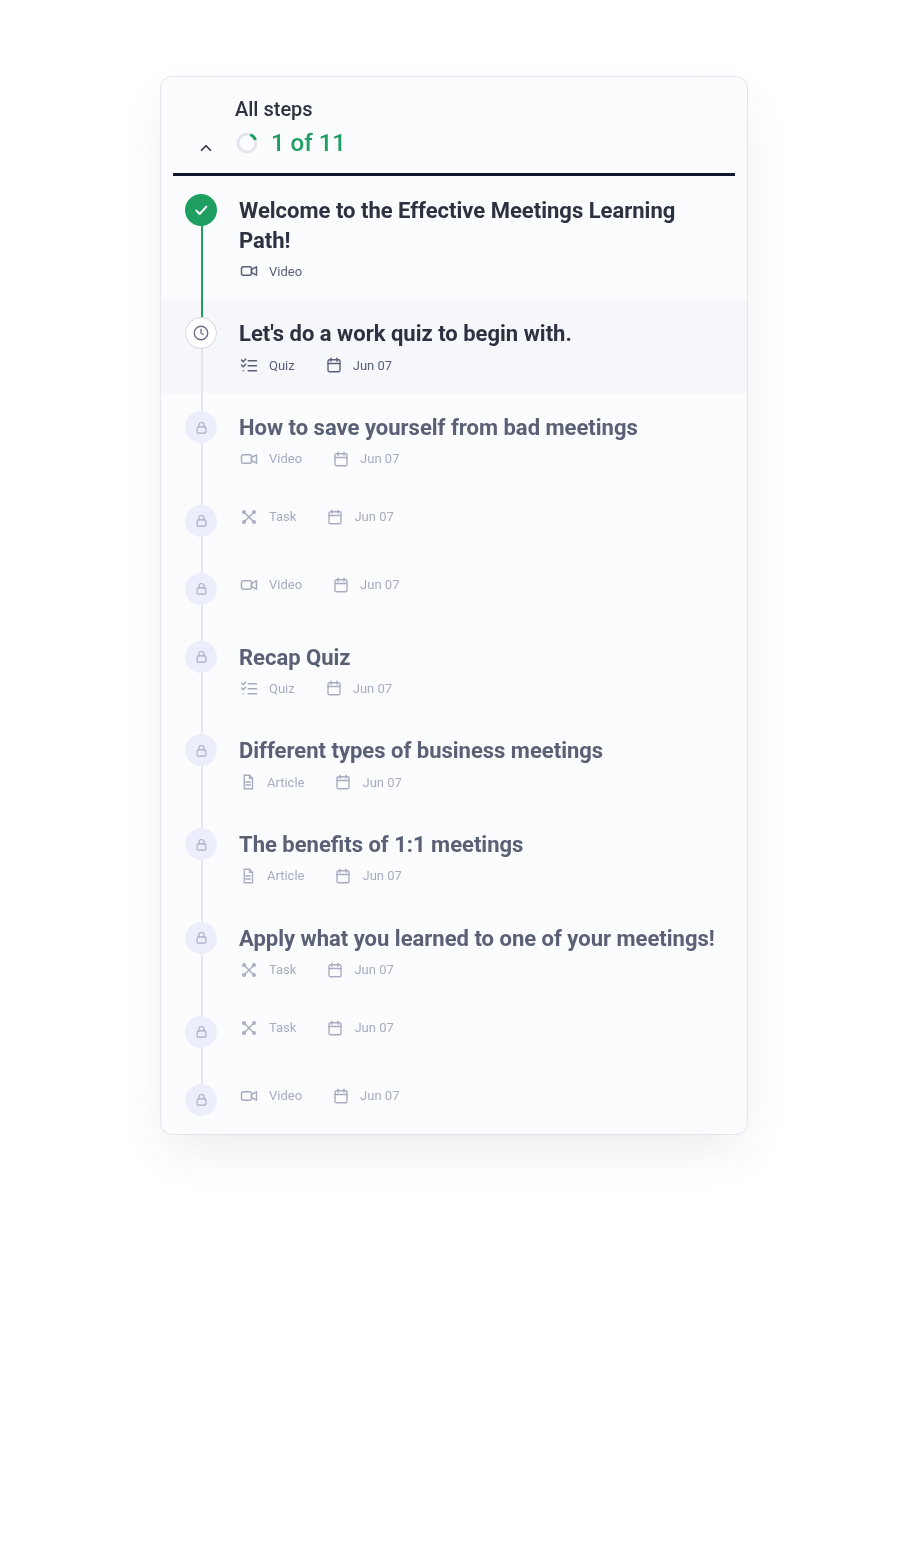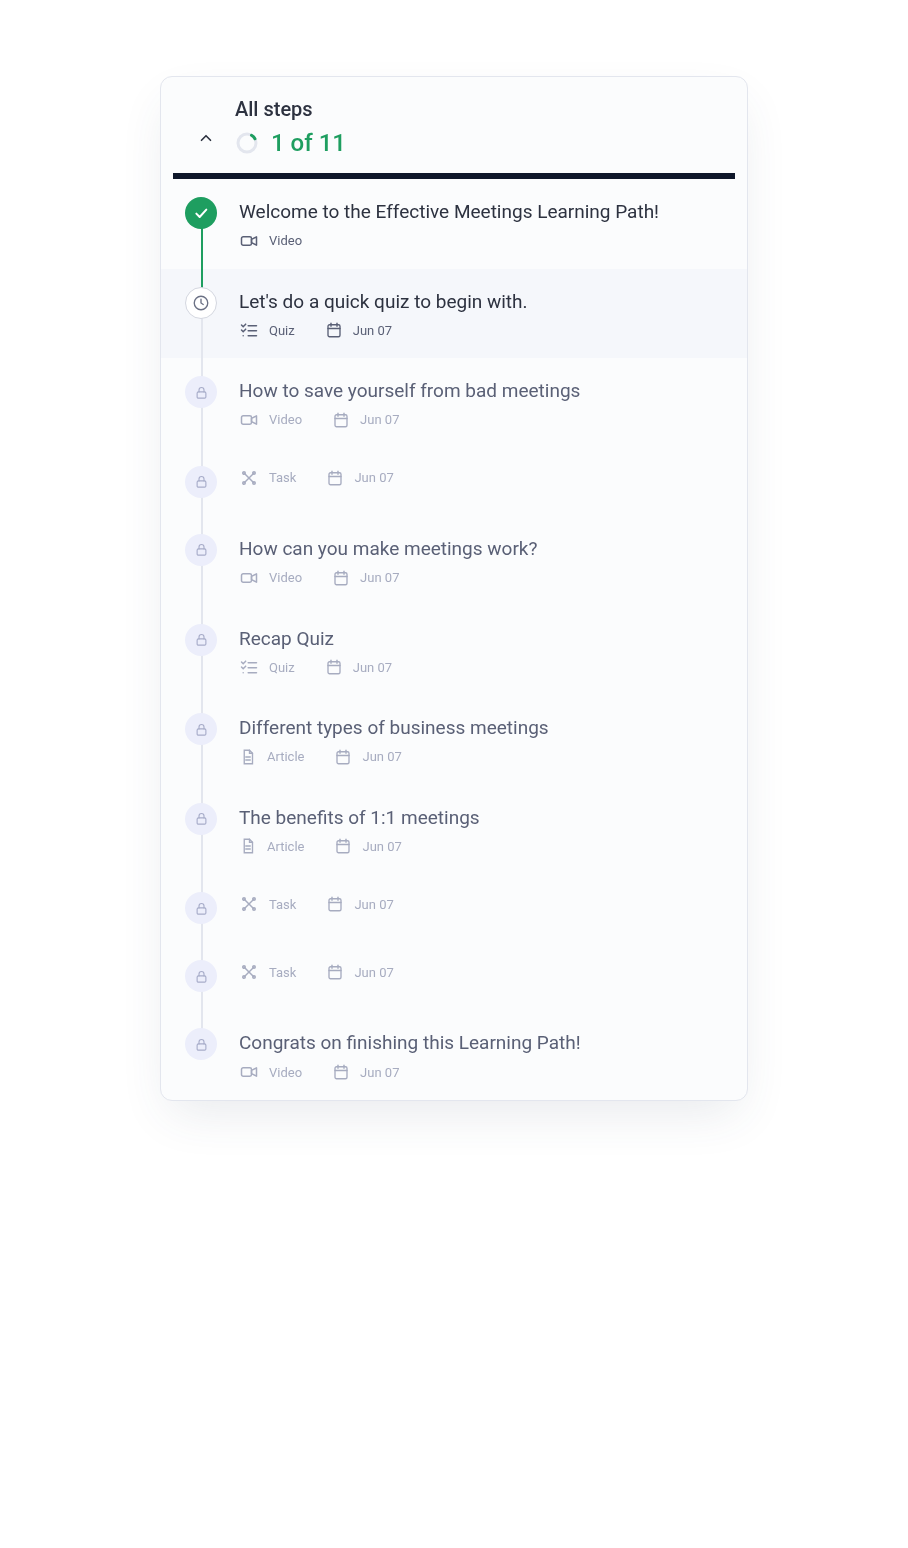--- a/index.html
+++ b/index.html
@@ -17,23 +17,23 @@
     width: 588px;
     background: #fbfcfd;
     border: 1px solid #e3e6ee;
     border-radius: 12px;
     box-shadow: 0 20px 50px -10px rgba(60,70,100,0.12);
     overflow: hidden;
   }
   .header {
     padding: 20px 24px 16px 24px;
     display: flex;
-    align-items: center;
+    align-items: flex-end;
     gap: 20px;
-    border-bottom: 6px solid #0f172a;
+    border-bottom: 3px solid #0f172a;
     margin: 0 12px;
   }
   .header .chev {
     margin-top: 22px;
   }
   .header-text {
     flex: 1;
   }
   .header-title {
     font-size: 20px;
@@ -107,22 +107,22 @@
     background: #fff;
     border: 1px solid #d4d7e0;
     color: #6b7185;
   }
   .node.locked {
     background: #eceefb;
     color: #a7acc9;
   }
   .step-body { flex:1; padding-top: 2px; }
   .step-title {
-    font-size: 19px;
-    font-weight: 400;
+    font-size: 22px;
+    font-weight: 700;
     color: #2d3240;
     margin-bottom: 6px;
     line-height: 1.35;
   }
   .step.locked .step-title { color: #5a6076; }
   .meta-row {
     display: flex;
     align-items: center;
     gap: 10px;
     color: #5a6076;
@@ -186,21 +186,21 @@
         <div class="line"></div>
         <div class="node progress">
           <span class="icon">
             <svg width="18" height="18" viewBox="0 0 24 24" fill="none" stroke="currentColor" stroke-width="1.8" stroke-linecap="round">
               <circle cx="12" cy="12" r="9"></circle>
               <polyline points="12 7 12 12 15 14"></polyline>
             </svg>
           </span>
         </div>
         <div class="step-body">
-          <div class="step-title">Let's do a quick quiz to begin with.</div>
+          <div class="step-title">Let's do a work quiz to begin with.</div>
           <div class="meta-row">
             <span class="icon">
               <svg width="20" height="20" viewBox="0 0 24 24" fill="none" stroke="currentColor" stroke-width="1.8" stroke-linecap="round">
                 <polyline points="3 6 5 8 8 5"></polyline>
                 <line x1="11" y1="7" x2="21" y2="7"></line>
                 <polyline points="3 12 5 14 8 11"></polyline>
                 <line x1="11" y1="13" x2="21" y2="13"></line>
                 <line x1="5" y1="19" x2="5" y2="19"></line>
                 <line x1="11" y1="19" x2="21" y2="19"></line>
               </svg>
@@ -292,21 +292,20 @@
         <div class="line"></div>
         <div class="node locked">
           <span class="icon">
             <svg width="15" height="15" viewBox="0 0 24 24" fill="none" stroke="currentColor" stroke-width="1.8" stroke-linecap="round">
               <rect x="5" y="11" width="14" height="10" rx="2"></rect>
               <path d="M8 11V8a4 4 0 0 1 8 0v3"></path>
             </svg>
           </span>
         </div>
         <div class="step-body">
-          <div class="step-title">How can you make meetings work?</div>
           <div class="meta-row">
             <span class="icon">
               <svg width="20" height="20" viewBox="0 0 24 24" fill="none" stroke="currentColor" stroke-width="1.8" stroke-linecap="round" stroke-linejoin="round">
                 <rect x="3" y="7" width="12" height="10" rx="2"></rect>
                 <polygon points="15 10 21 7 21 17 15 14"></polygon>
               </svg>
             </span>
             <span>Video</span>
             <span class="sep"></span>
             <span class="icon">
@@ -432,20 +431,21 @@
         <div class="line"></div>
         <div class="node locked">
           <span class="icon">
             <svg width="15" height="15" viewBox="0 0 24 24" fill="none" stroke="currentColor" stroke-width="1.8" stroke-linecap="round">
               <rect x="5" y="11" width="14" height="10" rx="2"></rect>
               <path d="M8 11V8a4 4 0 0 1 8 0v3"></path>
             </svg>
           </span>
         </div>
         <div class="step-body">
+          <div class="step-title">Apply what you learned to one of your meetings!</div>
           <div class="meta-row">
             <span class="icon">
               <svg width="20" height="20" viewBox="0 0 24 24" fill="none" stroke="currentColor" stroke-width="1.8" stroke-linecap="round">
                 <path d="M6 18 L18 6"></path>
                 <path d="M6 6 L18 18"></path>
                 <circle cx="6" cy="6" r="1.5"></circle>
                 <circle cx="18" cy="6" r="1.5"></circle>
                 <circle cx="6" cy="18" r="1.5"></circle>
                 <circle cx="18" cy="18" r="1.5"></circle>
               </svg>
@@ -504,21 +504,20 @@
         <div class="line"></div>
         <div class="node locked">
           <span class="icon">
             <svg width="15" height="15" viewBox="0 0 24 24" fill="none" stroke="currentColor" stroke-width="1.8" stroke-linecap="round">
               <rect x="5" y="11" width="14" height="10" rx="2"></rect>
               <path d="M8 11V8a4 4 0 0 1 8 0v3"></path>
             </svg>
           </span>
         </div>
         <div class="step-body">
-          <div class="step-title">Congrats on finishing this Learning Path!</div>
           <div class="meta-row">
             <span class="icon">
               <svg width="20" height="20" viewBox="0 0 24 24" fill="none" stroke="currentColor" stroke-width="1.8" stroke-linecap="round" stroke-linejoin="round">
                 <rect x="3" y="7" width="12" height="10" rx="2"></rect>
                 <polygon points="15 10 21 7 21 17 15 14"></polygon>
               </svg>
             </span>
             <span>Video</span>
             <span class="sep"></span>
             <span class="icon">

